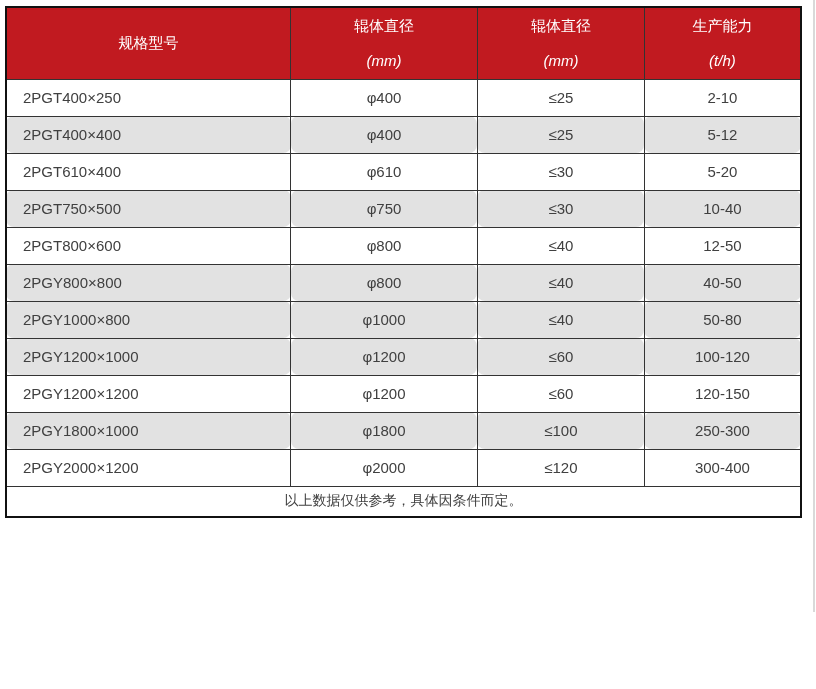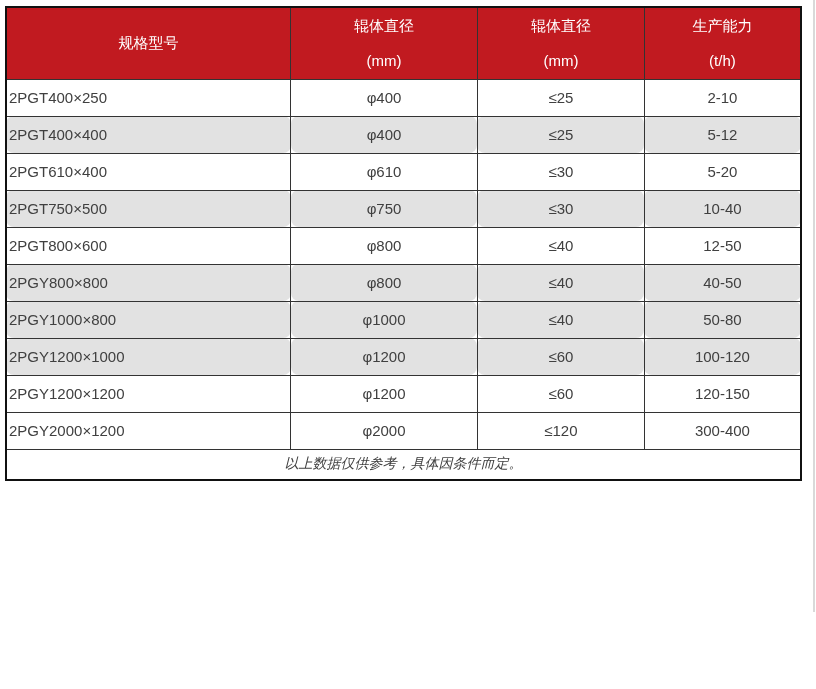--- a/index.html
+++ b/index.html
@@ -54,49 +54,48 @@
     background: var(--header-bg);
     color: var(--header-text);
     height: 72px;
     font-weight: 400;
     font-size: 15px;
     text-align: center;
     vertical-align: middle;
     padding: 0;
   }
   .h-label { line-height: 26px; }
-  .h-unit  { line-height: 26px; margin-top: 9px; }
+  .h-unit  { line-height: 26px; margin-top: 9px; font-style: italic; }
   .h-unit:empty { display: none; }
   
   .spec-table tbody td {
     height: 37px;
     font-size: 15px;
     color: var(--cell-text);
     background: var(--row-bg);
     text-align: center;
     vertical-align: middle;
     padding: 0;
   }
   .spec-table tbody td.cell-model {
     text-align: left;
-    padding-left: 2px;
+    padding-left: 16px;
   }
   .spec-table tbody tr.alt td {
     background: var(--row-alt-bg);
     border-radius: 8px;
   }
   
   .spec-table tfoot td {
     height: 31px;
     font-size: 14px;
     color: var(--cell-text);
     background: var(--row-bg);
     text-align: center;
     vertical-align: middle;
-    font-style: italic;
   }
 </style>
 </head>
 <body>
 
 <div class="page">
   <table class="spec-table">
     <colgroup>
       <col style="width:35.8%">
       <col style="width:23.5%">
@@ -171,20 +170,26 @@
     <td>φ1200</td>
     <td>≤60</td>
     <td>100-120</td>
   </tr>
         <tr>
     <td class="cell-model">2PGY1200×1200</td>
     <td>φ1200</td>
     <td>≤60</td>
     <td>120-150</td>
   </tr>
+        <tr class="alt">
+    <td class="cell-model">2PGY1800×1000</td>
+    <td>φ1800</td>
+    <td>≤100</td>
+    <td>250-300</td>
+  </tr>
         <tr>
     <td class="cell-model">2PGY2000×1200</td>
     <td>φ2000</td>
     <td>≤120</td>
     <td>300-400</td>
   </tr>
       </tbody>
     <tfoot>
       <tr>
         <td colspan="4">以上数据仅供参考，具体因条件而定。</td>

